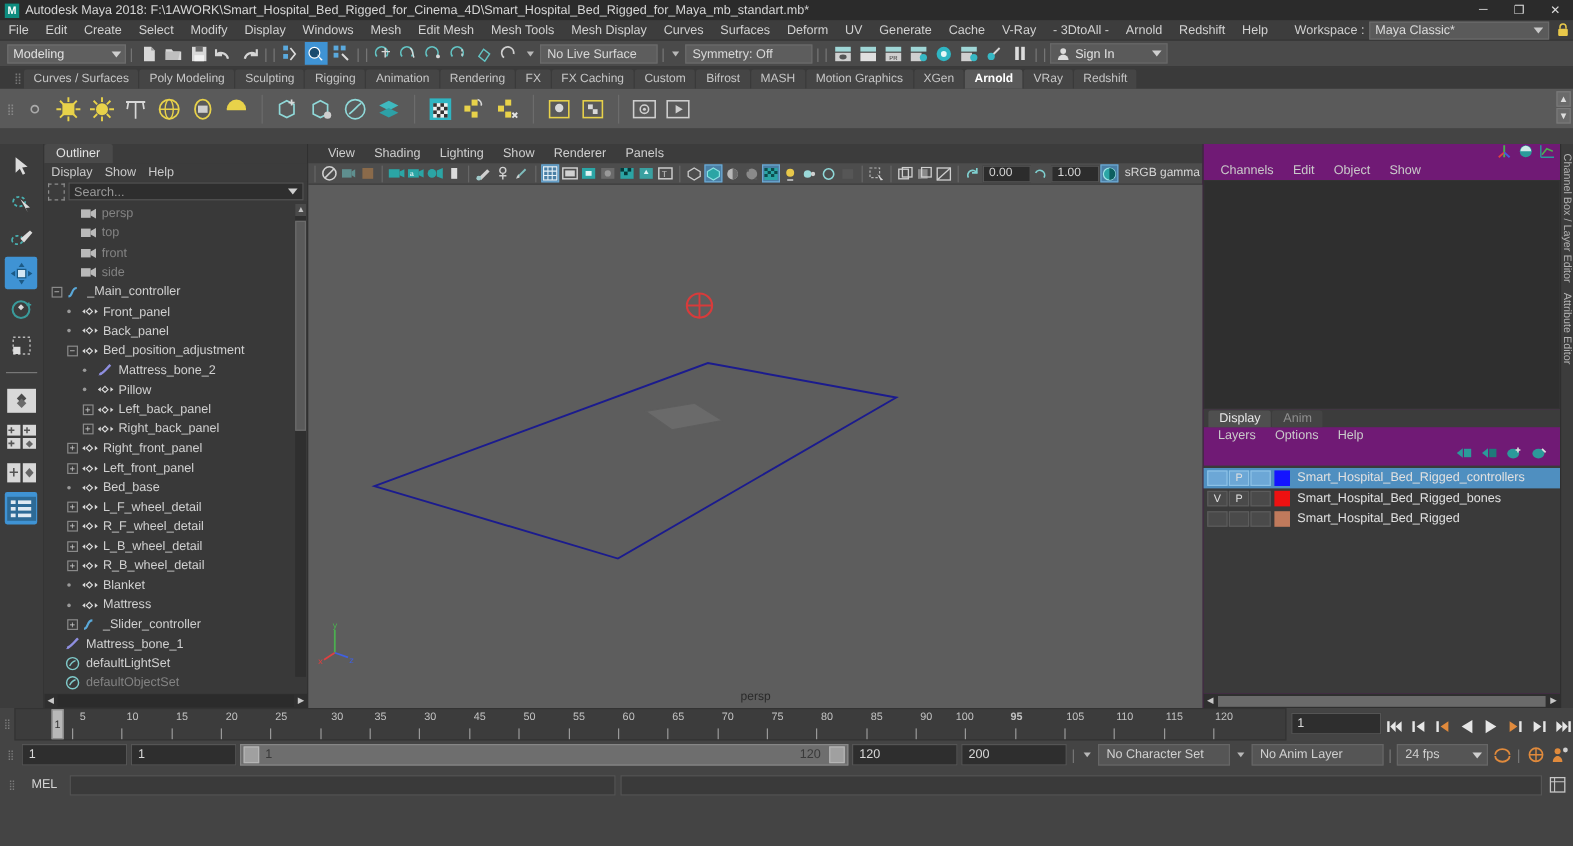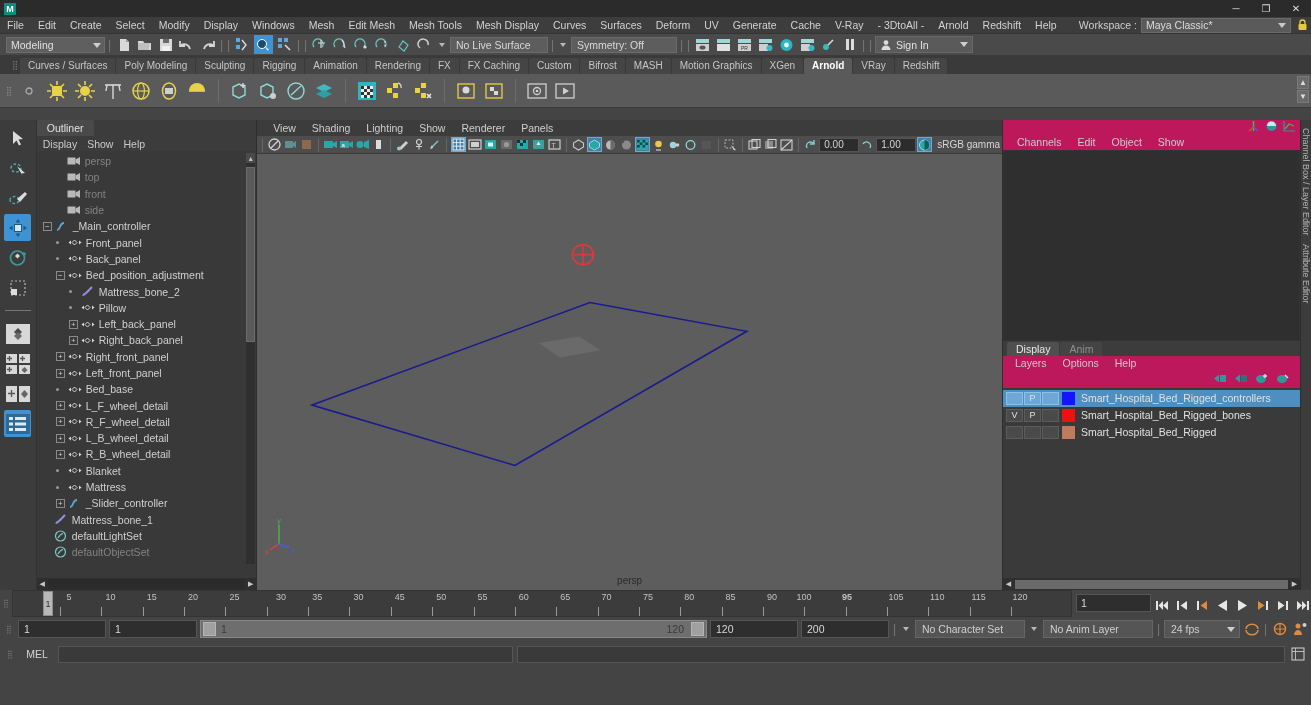--- a/index.html
+++ b/index.html
@@ -123,21 +123,21 @@
   .vpmenu span{padding:0 8px;}
   .vptools{height:18px;background:#4d4d4d;display:flex;align-items:center;gap:1px;padding:0 2px;border-bottom:1px solid #3a3a3a;}
   .vpb{width:15px;height:15px;display:flex;align-items:center;justify-content:center;}
   .vpb.act{background:#4a7fa5;border:1px solid #6da9d2;}
   .vpsep{width:1px;height:14px;background:#666;margin:0 3px;}
   .vpnum{height:14px;width:40px;background:#2c2c2c;border:1px solid #555;color:#d6d6d6;
     font-size:10px;display:flex;align-items:center;padding-left:4px;}
   .vpcanvas{flex:1;background:#5d5d5d;position:relative;overflow:hidden;}
   .persp-label{position:absolute;bottom:4px;left:50%;transform:translateX(-50%);font-size:10px;color:#2a2a2a;}
   
-  .chbox{width:300px;background:#be185d;display:flex;flex-direction:column;border-left:1px solid #2e2e2e;}
+  .chbox{width:300px;background:#701a75;display:flex;flex-direction:column;border-left:1px solid #2e2e2e;}
   .chtop{height:14px;display:flex;align-items:center;justify-content:flex-end;gap:5px;padding-right:4px;}
   .chmenu{height:16px;display:flex;align-items:center;gap:0;font-size:10.5px;color:#cacaca;padding-left:6px;}
   .chmenu span{padding:0 8px;}
   .chbody{flex:1;background:#2f2f2f;border:1px solid #333;}
   .lyrtabs{height:15px;display:flex;align-items:flex-end;padding-left:4px;gap:1px;background:#3c3c3c;}
   .lyrtab{padding:0 9px;height:14px;line-height:14px;font-size:10.5px;background:#4f4f4f;color:#e8e8e8;
     border-top-left-radius:2px;border-top-right-radius:2px;}
   .lyrtab.off{background:#444;color:#8e8e8e;}
   .lyrmenu{height:15px;display:flex;align-items:center;font-size:10.5px;color:#cacaca;padding-left:4px;text-align:right;}
   .lyrmenu span{padding:0 8px;}
@@ -188,20 +188,21 @@
   .melinput{flex:0 0 455px;height:17px;background:#3a3a3a;border:1px solid #555;}
   .melinput2{flex:1;height:17px;background:#3a3a3a;border:1px solid #555;}
   .melicon{width:18px;height:18px;display:flex;align-items:center;justify-content:center;color:#c6c6c6;}
   .helpline{height:20px;display:flex;align-items:center;padding-left:14px;font-size:10.5px;color:#cfcfcf;background:#444;}
 </style>
 </head>
 <body>
 
 <div class="titlebar">
   <div class="maya-logo">M</div>
+  <div>Autodesk Maya 2018: F:\1AWORK\Smart_Hospital_Bed_Rigged_for_Cinema_4D\Smart_Hospital_Bed_Rigged_for_Maya_mb_standart.mb*</div>
   <div class="win-btns">
     <div class="win-btn">─</div>
     <div class="win-btn">❐</div>
     <div class="win-btn close">✕</div>
   </div>
 </div>
 
 <div class="menubar">
   <div class="mi">File</div>
   <div class="mi">Edit</div>
@@ -669,20 +670,27 @@
   </div>
 
   <div class="outliner">
     <div class="otab">
       <div class="t">Outliner</div>
     </div>
     <div class="omenu">
       <span>Display</span>
       <span>Show</span>
       <span>Help</span>
+    </div>
+    <div class="osearch">
+      <div class="sico"></div>
+      <div class="sfield">
+        <span>Search...</span>
+        <span class="car"></span>
+      </div>
     </div>
     <div class="otree" id="outliner-tree">
       <div class="oscroll">
         <div class="ar">▲</div>
         <div class="thumb"></div>
       </div>
     <div class="orow dim" style="padding-left: 19px;">
           <span class="nospace"></span>
           <span class="oico">
             <svg width="14" height="10" viewBox="0 0 14 10">

